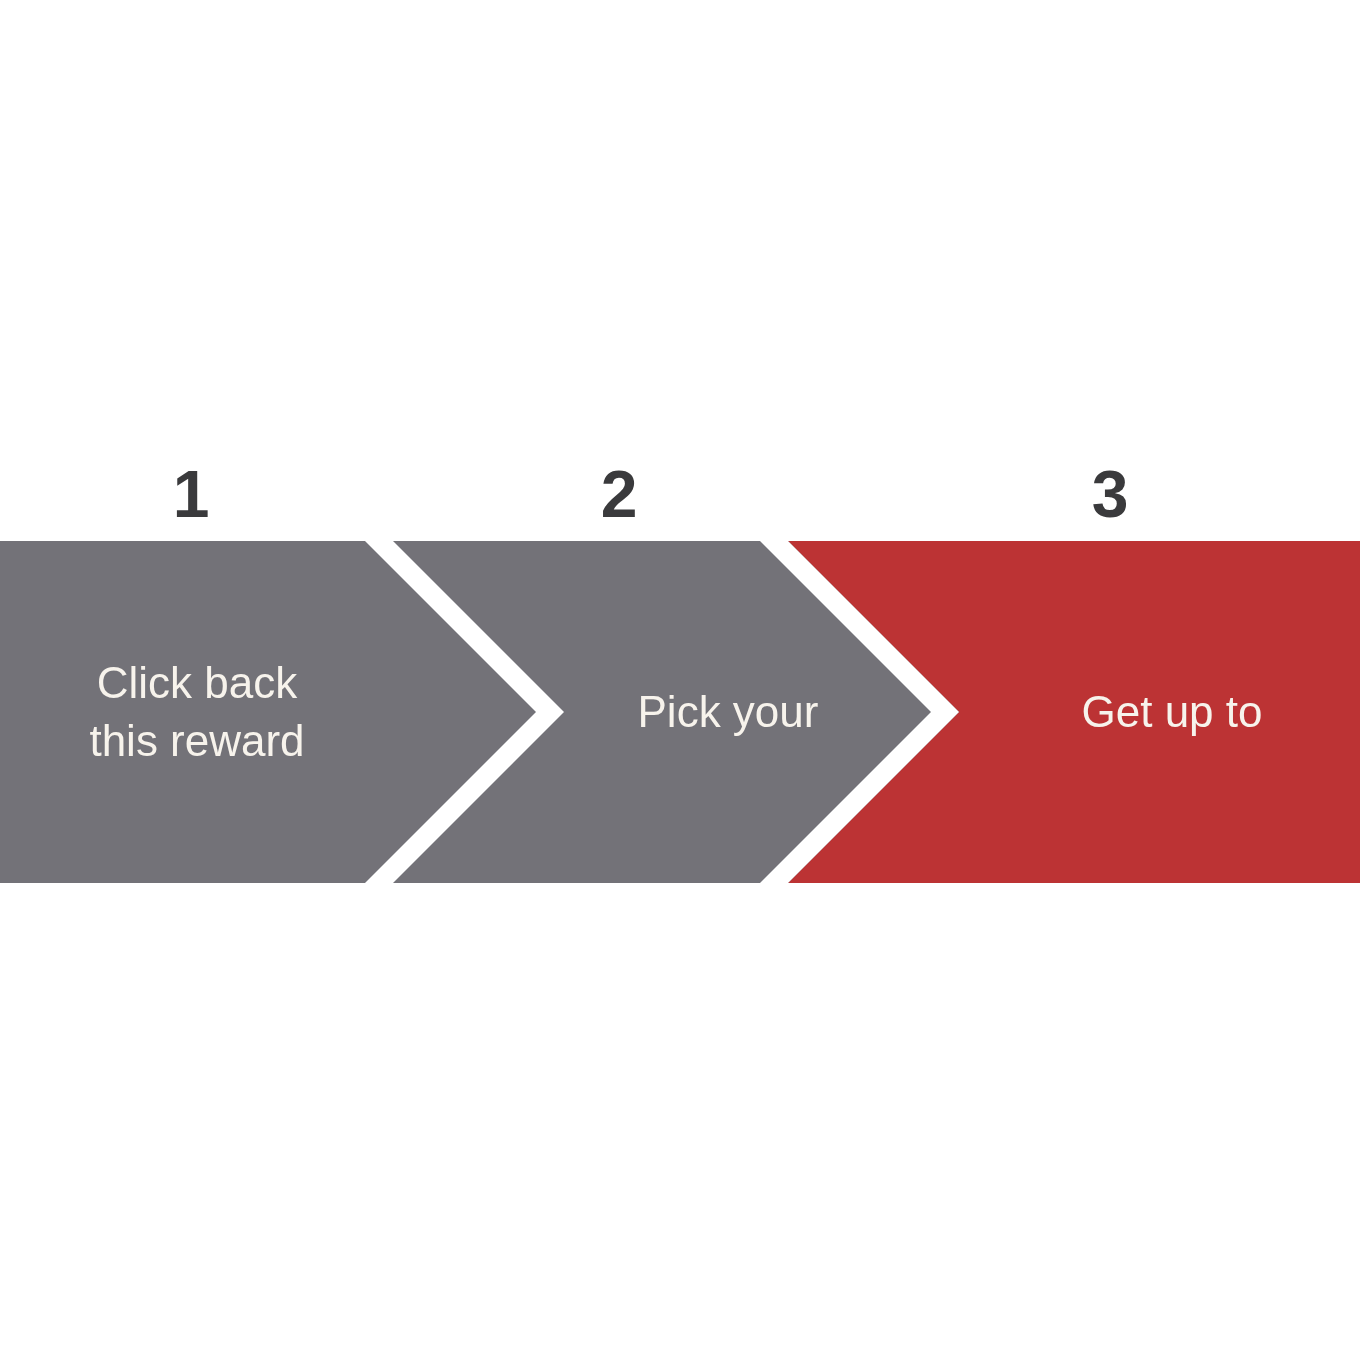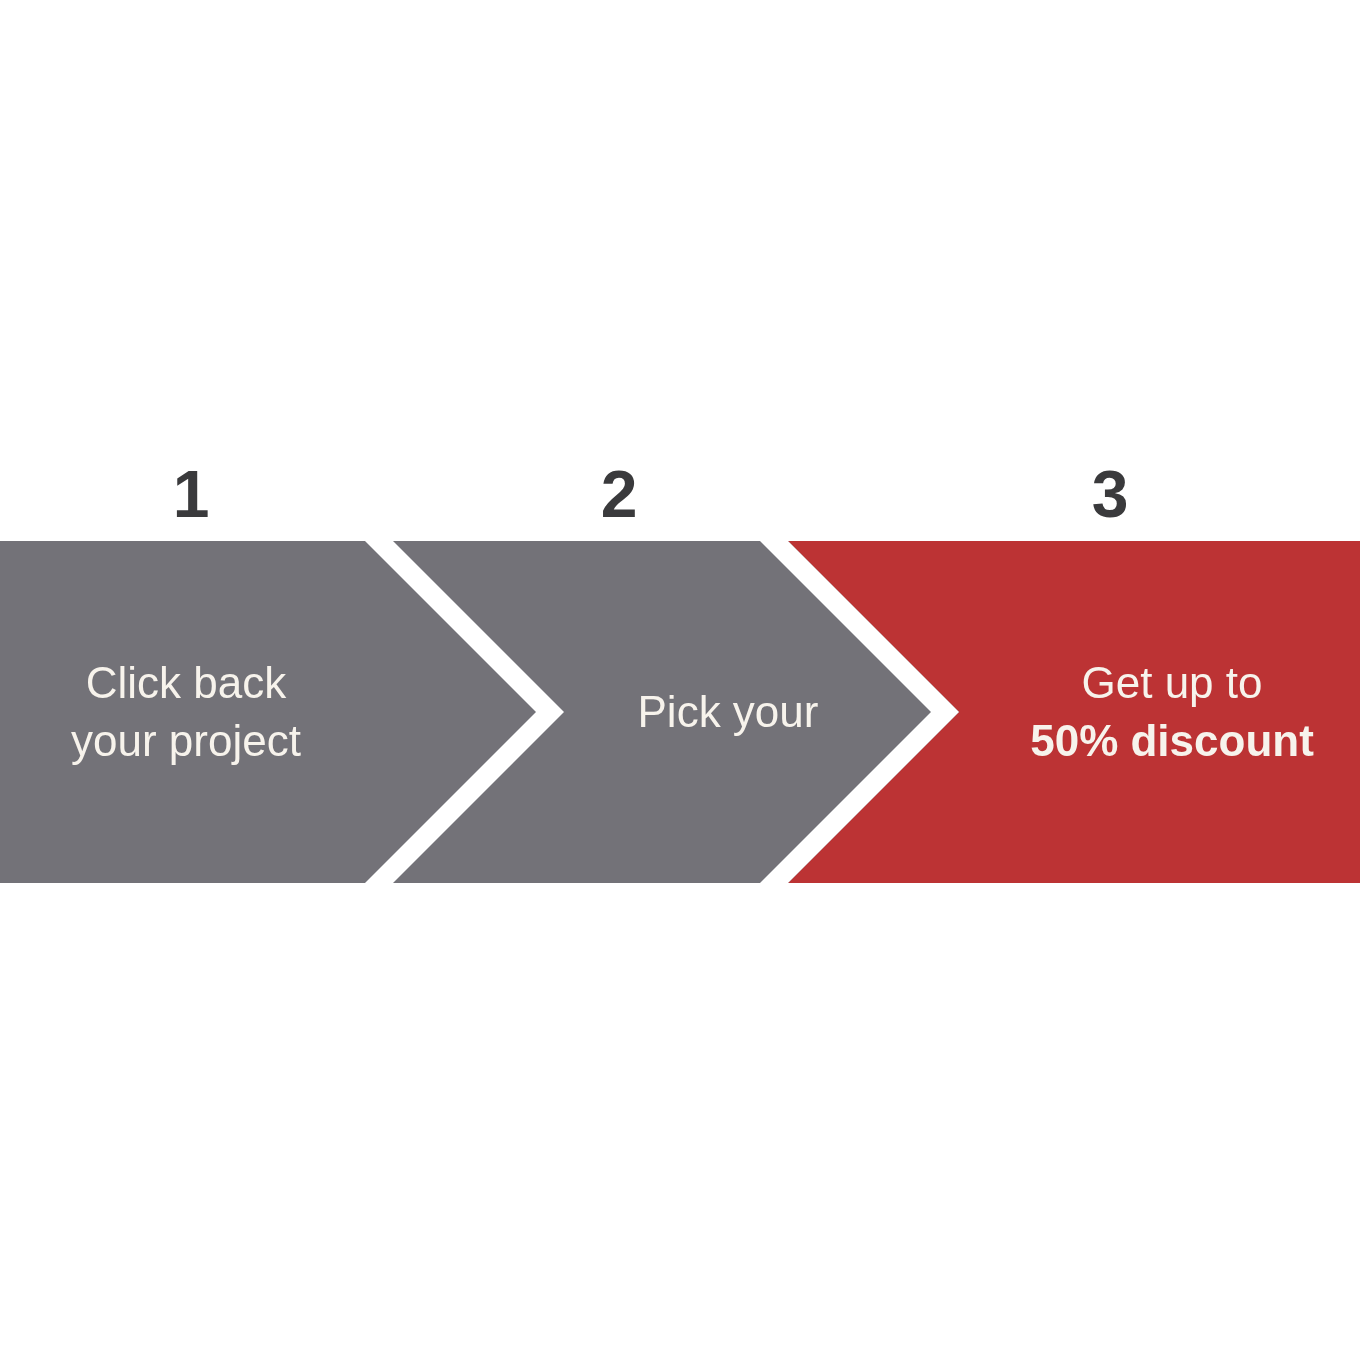--- a/index.html
+++ b/index.html
@@ -49,21 +49,21 @@
     transform: translateX(-50%);
     display: flex;
     flex-direction: column;
     justify-content: center;
     text-align: center;
     color: #F7F3EC;
     font-size: 44px;
     line-height: 58px;
     font-weight: normal;
   }
-  .step-label.s1 { left: 186px; }
+  .step-label.s1 { left: 197px; }
   .step-label.s2 { left: 728px; }
   .step-label.s3 { left: 1148px; margin-left: 24px; }
   .step-label .line { white-space: nowrap; }
   .step-label .line.bold { font-weight: bold; }
 </style>
 </head>
 <body>
 
 <div class="canvas">
 
@@ -74,26 +74,25 @@
   <div class="banner">
     <svg width="1360" height="342" viewBox="0 0 1360 342">
       <rect x="0" y="0" width="1360" height="342" fill="#737278"></rect>
       <polygon points="788,0 1360,0 1360,342 788,342 959,171" fill="#BC3334"></polygon>
       <polygon points="365,0 393,0 564,171 393,342 365,342 536,171" fill="#FFFFFF"></polygon>
       <polygon points="760,0 788,0 959,171 788,342 760,342 931,171" fill="#FFFFFF"></polygon>
     </svg>
 
     <div class="step-label s1">
       <span class="line">Click back</span>
-      <span class="line">your project</span>
+      <span class="line">this reward</span>
     </div>
 
     <div class="step-label s2">
       <span class="line">Pick your</span>
     </div>
 
     <div class="step-label s3">
       <span class="line">Get up to</span>
-      <span class="line bold">50% discount</span>
     </div>
   </div>
 
 </div>
 
 </body></html>

